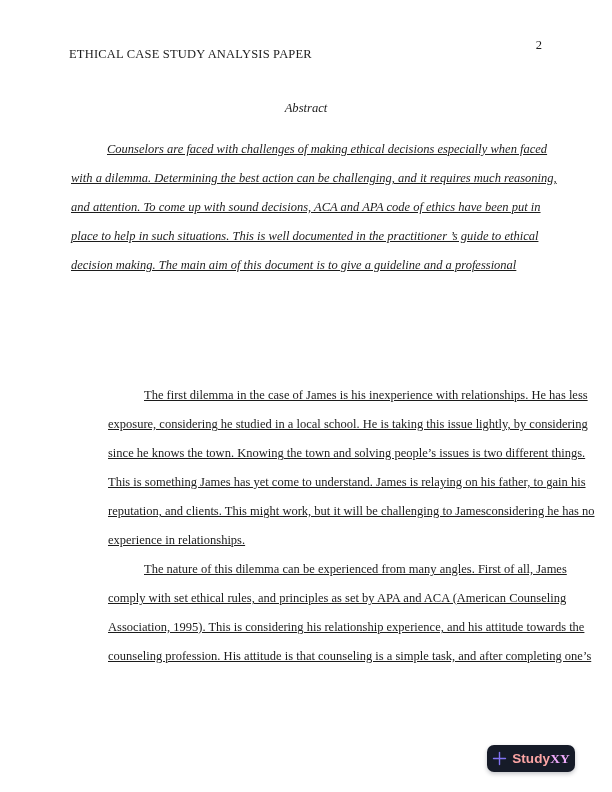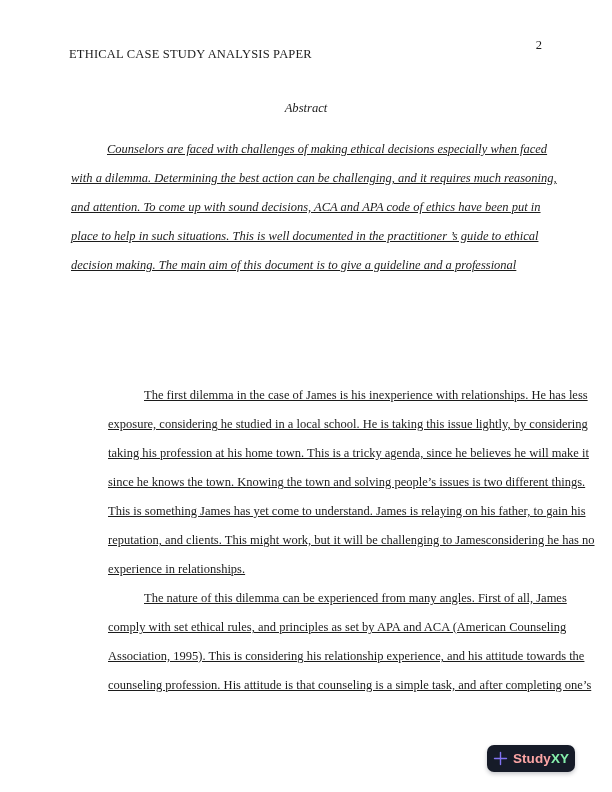--- a/index.html
+++ b/index.html
@@ -103,37 +103,36 @@
         <div class="line">and attention. To come up with sound decisions, ACA and APA code of ethics have been put in</div>
         <div class="line">place to help in such situations. This is well documented in the practitioner ’s guide to ethical</div>
         <div class="line">decision making. The main aim of this document is to give a guideline and a professional</div>
       </div>
   </div>
 
   <div class="text-block body-block">
     <div class="para">
         <div class="line">The first dilemma in the case of James is his inexperience with relationships. He has less</div>
         <div class="line">exposure, considering he studied in a local school. He is taking this issue lightly, by considering</div>
-        <div class="line">taking his profession at his home town. This is a tricky agenda, since he believes he will make it</div>
         <div class="line">since he knows the town. Knowing the town and solving people’s issues is two different things.</div>
         <div class="line">This is something James has yet come to understand. James is relaying on his father, to gain his</div>
         <div class="line">reputation, and clients. This might work, but it will be challenging to Jamesconsidering he has no</div>
         <div class="line">experience in relationships.</div>
       </div>
     <div class="para">
         <div class="line">The nature of this dilemma can be experienced from many angles. First of all, James</div>
         <div class="line">comply with set ethical rules, and principles as set by APA and ACA (American Counseling</div>
         <div class="line">Association, 1995). This is considering his relationship experience, and his attitude towards the</div>
         <div class="line">counseling profession. His attitude is that counseling is a simple task, and after completing one’s</div>
       </div>
   </div>
 
   <div class="footer-logo" style="background: rgb(22, 27, 40);">
     <span class="plus-icon">
       <svg width="15" height="15" viewBox="0 0 15 15" aria-hidden="true">
         <line x1="7.5" y1="1.5" x2="7.5" y2="13.5" stroke="#8273f3" stroke-width="1.4" stroke-linecap="round"></line>
         <line x1="1.5" y1="7.5" x2="13.5" y2="7.5" stroke="#8273f3" stroke-width="1.4" stroke-linecap="round"></line>
       </svg>
     </span>
-    <span class="brand"><span class="brand-primary" style="color: #fca5a5;">Study</span><span class="brand-accent" style="color: #86efac;">XY</span></span>
+    <span class="brand"><span class="brand-primary" style="color: #fca5a5;">Study</span><span class="brand-accent" style="color: #f0abfc; font-family: Liberation Serif, serif;">XY</span></span>
   </div>
 
 </div>
 
 </body></html>

